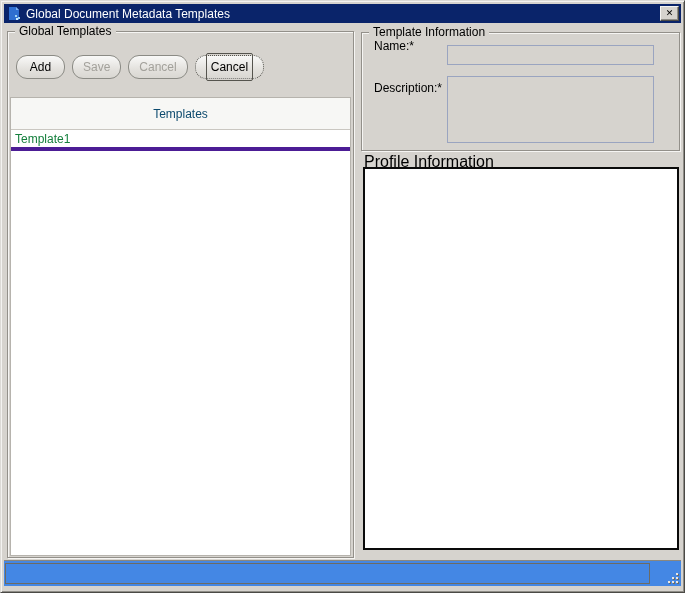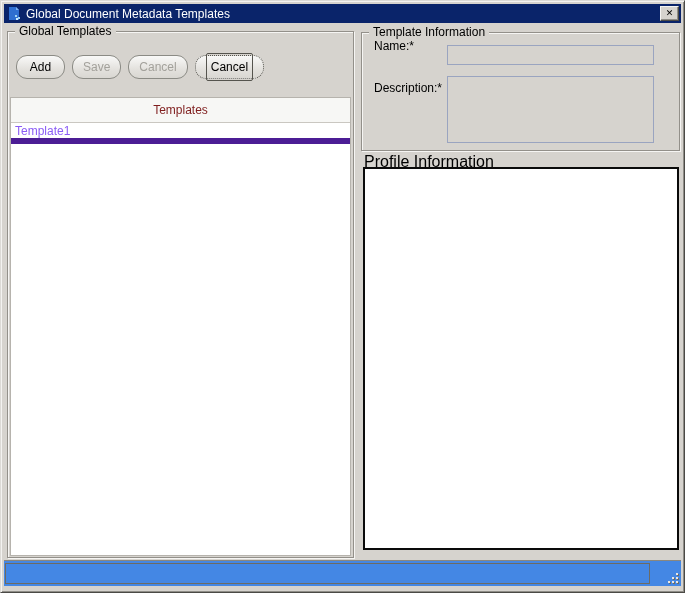--- a/index.html
+++ b/index.html
@@ -86,34 +86,34 @@
     display: flex; align-items: center; justify-content: center;
   }
 
   
   .templates-table {
     position: absolute; left: 2px; right: 2px; top: 65px; bottom: 1px;
     background: #ffffff;
     border: 1px solid #b6b3ad;
   }
   .table-header {
-    height: 25px;
+    height: 32px;
     background: #f7f7f5;
     border-bottom: 1px solid #cac7c1;
-    color: #7f1d1d;
+    color: #0c4a6e;
     display: flex; align-items: center; justify-content: center;
     font-size: 12px; cursor: pointer;
   }
   .table-row {
     height: 21px;
     background: #ffffff;
-    border-bottom: 6px solid #4c1d95;
+    border-bottom: 4px solid #4c1d95;
     display: flex; align-items: center;
     padding-left: 4px;
-    font-size: 12px; color: #8b5cf6;
+    font-size: 12px; color: #15803d;
     cursor: pointer;
   }
 
   
   .field-label { position: absolute; font-size: 12px; color: #000; }
   .label-name { left: 12px; top: 6px; }
   .label-desc { left: 12px; top: 48px; }
   .input-name {
     position: absolute; left: 85px; top: 12px; width: 207px; height: 20px;
     background: #d6d3ce; border: 1px solid #9aa4c0;

